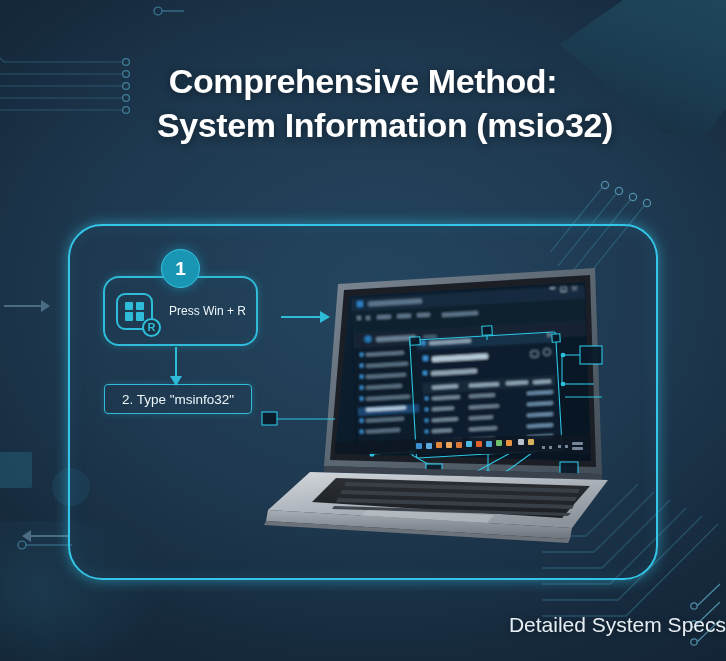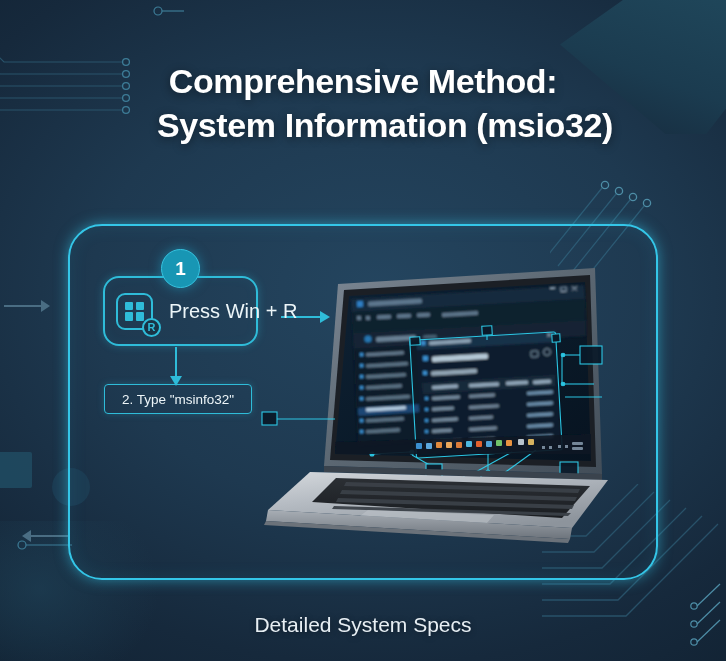--- a/index.html
+++ b/index.html
@@ -60,21 +60,21 @@
     font-size:34px; font-weight:bold; line-height:1.28;
     letter-spacing:-0.4px;
     text-shadow:0 2px 10px rgba(0,0,0,.45);
     margin-top:8px;
   }
   .headline .l2 { display:block;padding-left:44px; }
 
   
   .caption {
     position:absolute; top:613px; left:0; width:726px;
-    text-align:center; color:#e7eef3;
+    text-align:right; color:#e7eef3;
     font-size:21px; font-weight:400;
     text-shadow:0 1px 6px rgba(0,0,0,.4);
   }
 
   
   .main-frame {
     position:absolute; left:68px; top:224px;
     width:590px; height:356px;
     border:2px solid #34c6e8;
     border-radius:34px;
@@ -116,21 +116,21 @@
   .r-badge {
     position:absolute; right:-10px; bottom:-9px;
     width:19px; height:19px; border-radius:50%;
     border:2px solid #2fbcd9; background:#1a3346;
     color:#2fbcd9; font-size:11px; font-weight:bold;
     display:flex; align-items:center; justify-content:center;
     line-height:1;
   }
   .card-label {
     margin-left:16px; color:#ecf5f8;
-    font-size:20px; font-weight:400; white-space:nowrap;
+    font-size:12px; font-weight:400; white-space:nowrap;
   }
 
   
   .arrow-down {
     position:absolute; left:175px; top:347px;
     width:2px; height:30px; background:#2fbcd9;
     z-index:4;
   }
   .arrow-down::after {
     content:""; position:absolute; left:-5.5px; bottom:-9px;

